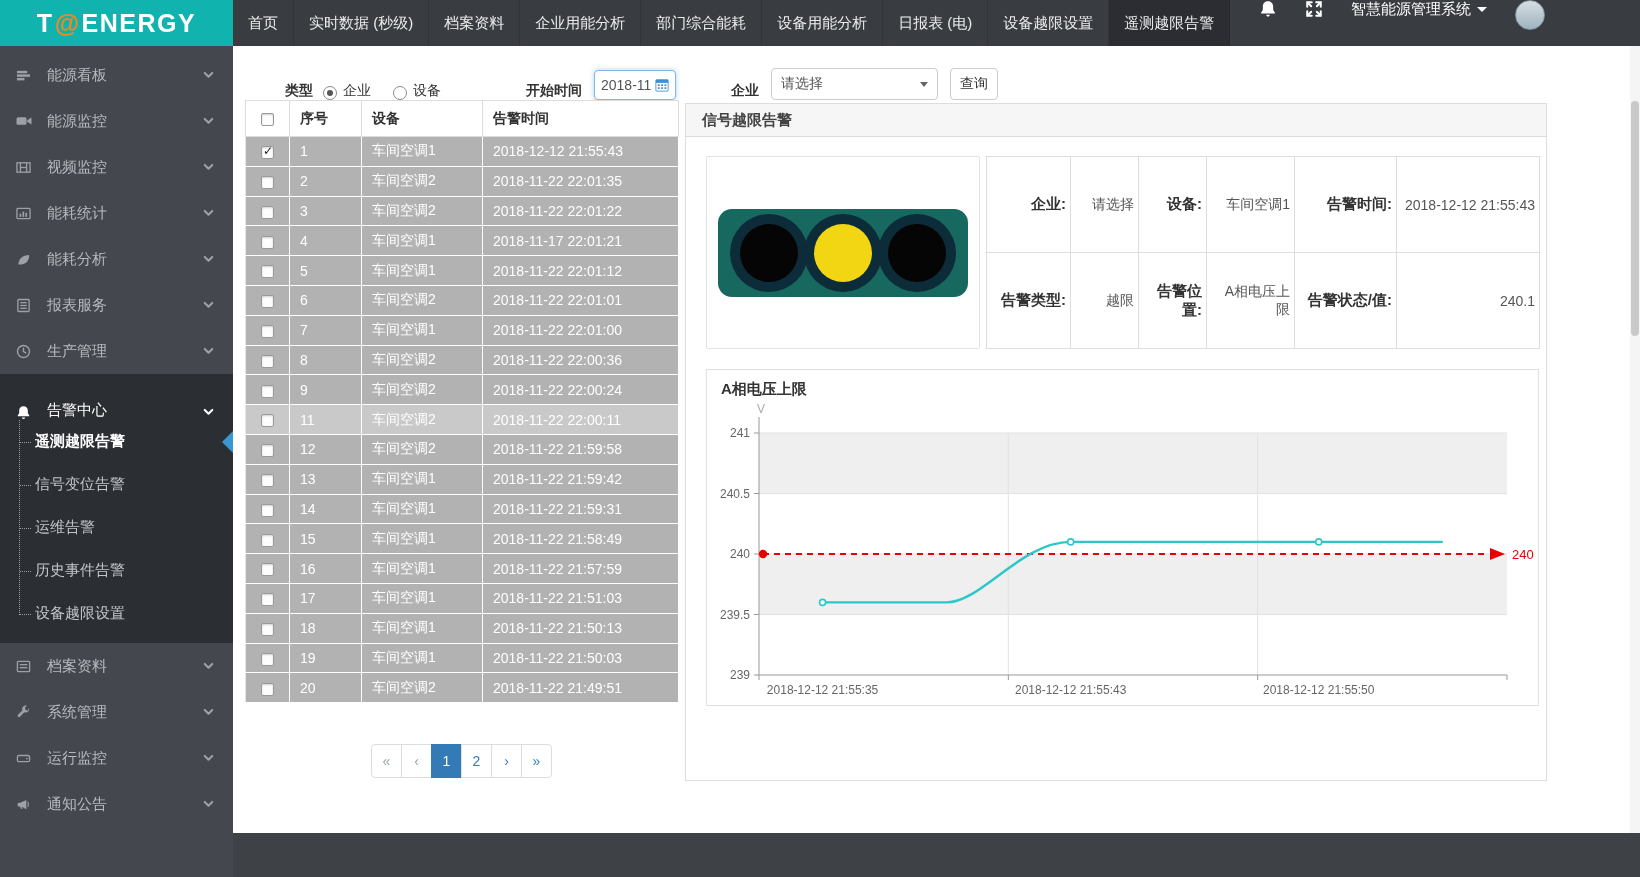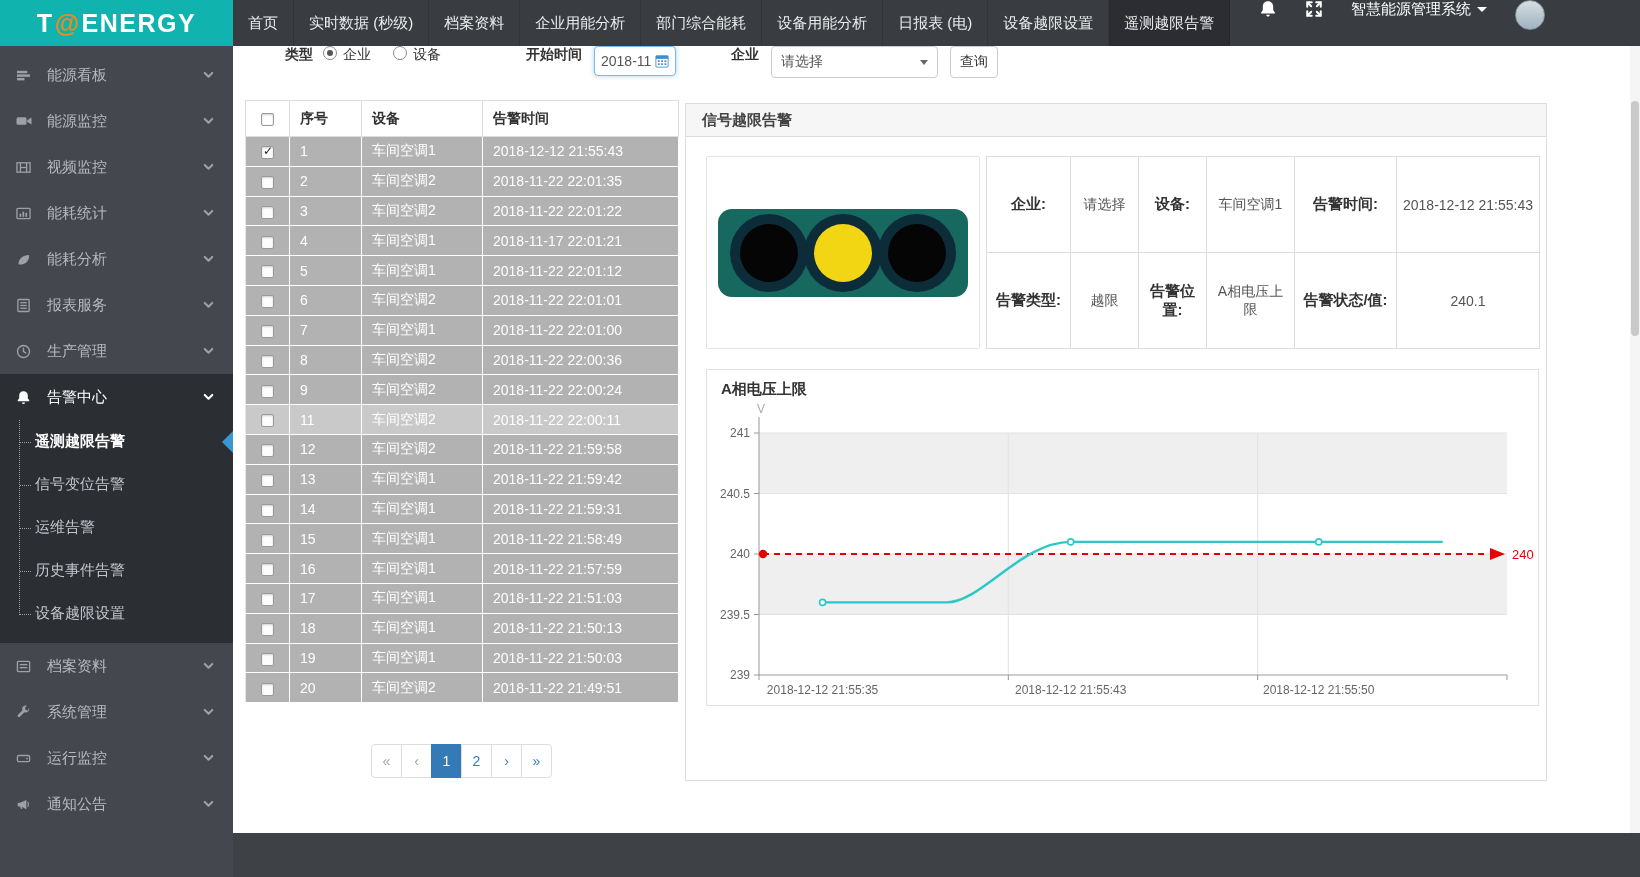--- a/index.html
+++ b/index.html
@@ -18,34 +18,34 @@
   .sys-menu { font-size:15px; display:flex; align-items:center; gap:6px; cursor:pointer; }
   .caret-down { width:0; height:0; border-left:5px solid transparent; border-right:5px solid transparent; border-top:5px solid #fff; }
   .avatar { width:30px; height:30px; border-radius:50%; background:linear-gradient(180deg,#d6dee2 0%,#9fb4c0 100%); border:1px solid #7f949f; }
 
   
   .sidebar { position:absolute; top:46px; left:0; width:233px; height:831px; background:#44474d; padding-top:6px; }
   .side-item { height:46px; display:flex; align-items:center; padding:0 16px; color:#b6b9be; font-size:15px; position:relative; cursor:pointer; }
   .side-item .s-icon { width:20px; height:16px; margin-right:11px; color:#9da0a6; display:flex; align-items:center; }
   .side-item .chev { margin-left:auto; width:16px; height:16px; color:#9da0a6; display:flex; }
   .alarm-group { background:#2b2e33; }
-  .alarm-group .parent-row { color:#fff; }
+  .alarm-group .parent-row { color:#fff;align-items:flex-end; }
   .alarm-group .parent-row .s-icon, .alarm-group .parent-row .chev { color:#fff; }
   .sub-list { position:relative; padding-bottom:8px; }
   .sub-list:before { content:""; position:absolute; left:19px; top:0; bottom:28px; border-left:1px dotted #9a9da2; }
   .sub-item { height:43px; display:flex; align-items:center; padding-left:35px; color:#c3c6cb; font-size:15px; position:relative; cursor:pointer; }
   .sub-item:before { content:""; position:absolute; left:20px; top:50%; width:11px; border-top:1px dotted #9a9da2; }
   .sub-item.active { color:#fff; font-weight:bold; }
   .sub-item.active:after { content:""; position:absolute; right:0; top:50%; margin-top:-11px; border-top:11px solid transparent; border-bottom:11px solid transparent; border-right:11px solid #3a97d3; }
 
   
   .main { position:absolute; left:233px; top:46px; width:1397px; height:787px; background:#fff; overflow:hidden; }
 
   
-  .filters { position:absolute; top:0; left:0; right:16px; height:54px; display:flex; align-items:flex-start; }
+  .filters { position:absolute; top:0; left:0; right:16px; height:54px; display:flex; align-items:flex-end; }
   .f-label { font-weight:bold; font-size:14px; color:#333; white-space:nowrap; }
   .radio { width:14px; height:14px; border:1px solid #8a8a8a; border-radius:50%; background:#fff; display:inline-block; position:relative; flex:none; cursor:pointer; }
   .radio.sel:after { content:""; position:absolute; left:3px; top:3px; width:6px; height:6px; border-radius:50%; background:#555; }
   .r-label { font-size:14px; color:#333; margin-left:6px; }
   .date-input { width:82px; height:30px; border:1px solid #7eb7e8; border-radius:4px; box-shadow:0 0 5px rgba(102,175,233,.55); display:flex; align-items:center; justify-content:space-between; padding:0 6px; font-size:14px; color:#555; background:#fff; cursor:text; }
   .select { width:167px; height:32px; border:1px solid #ccc; border-radius:4px; display:flex; align-items:center; justify-content:space-between; padding:0 9px; font-size:14px; color:#555; background:#fff; cursor:pointer; }
   .sel-caret { width:0; height:0; border-left:4.5px solid transparent; border-right:4.5px solid transparent; border-top:5px solid #666; }
   .btn { width:48px; height:32px; border:1px solid #ccc; border-radius:4px; background:#fff; font-size:14px; color:#333; cursor:pointer; font-family:inherit; }
 
   
@@ -71,21 +71,21 @@
   .panel { position:absolute; left:452px; top:57px; width:862px; height:678px; border:1px solid #ddd; background:#fff; }
   .panel-header { height:33px; background:#f6f6f6; border-bottom:1px solid #ddd; line-height:32px; padding-left:16px; font-size:15px; font-weight:bold; color:#444; }
   .light-card { position:absolute; left:20px; top:52px; width:274px; height:193px; border:1px solid #e3e3e3; border-radius:2px; display:flex; align-items:center; justify-content:center; }
   .tlight { width:250px; height:88px; background:#17695f; border-radius:14px; display:flex; align-items:center; justify-content:center; }
   .bulb { width:78px; height:78px; border-radius:50%; background:#0d2c3a; display:flex; align-items:center; justify-content:center; margin:0 -2px; flex:none; }
   .core { width:58px; height:58px; border-radius:50%; background:#050505; }
   .core.yellow { background:#f2d513; }
   .info-table { position:absolute; left:300px; top:52px; border-collapse:collapse; table-layout:fixed; }
   .info-table col.i0{width:84px} .info-table col.i1{width:68px} .info-table col.i2{width:68px}
   .info-table col.i3{width:88px} .info-table col.i4{width:102px} .info-table col.i5{width:143px}
-  .info-table td { border:1px solid #ddd; height:96px; text-align:center; font-size:14px; color:#555; padding:0 4px; }
+  .info-table td { border:1px solid #ddd; height:96px; text-align:right; font-size:14px; color:#555; padding:0 4px; }
   .info-table td.lbl { font-weight:bold; color:#333; font-size:15px; }
 
   .chart-card { position:absolute; left:20px; top:265px; width:833px; height:337px; border:1px solid #e0e0e0; }
   .chart-title { position:absolute; left:14px; top:10px; font-size:15px; font-weight:bold; color:#333; }
   .chart-svg { position:absolute; left:0; top:27px; }
 
   
   .scrollbar { position:absolute; right:0; top:46px; width:10px; height:787px; background:#f5f5f5; }
   .scroll-thumb { position:absolute; top:55px; left:1px; width:8px; height:235px; background:#c9c9c9; border-radius:4px; }
 </style>

